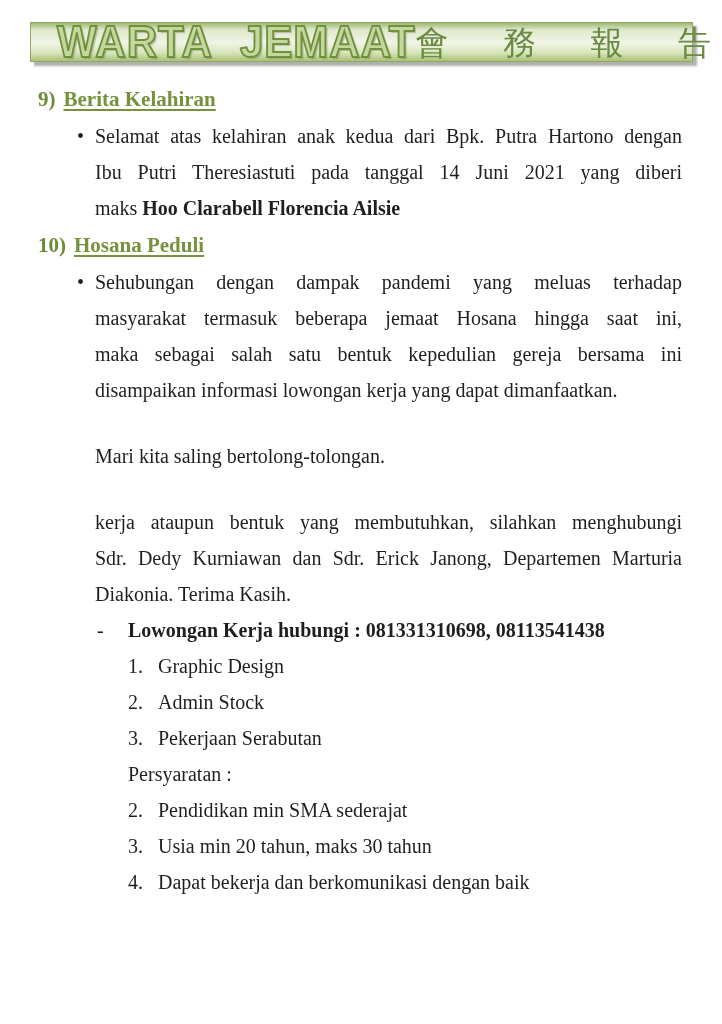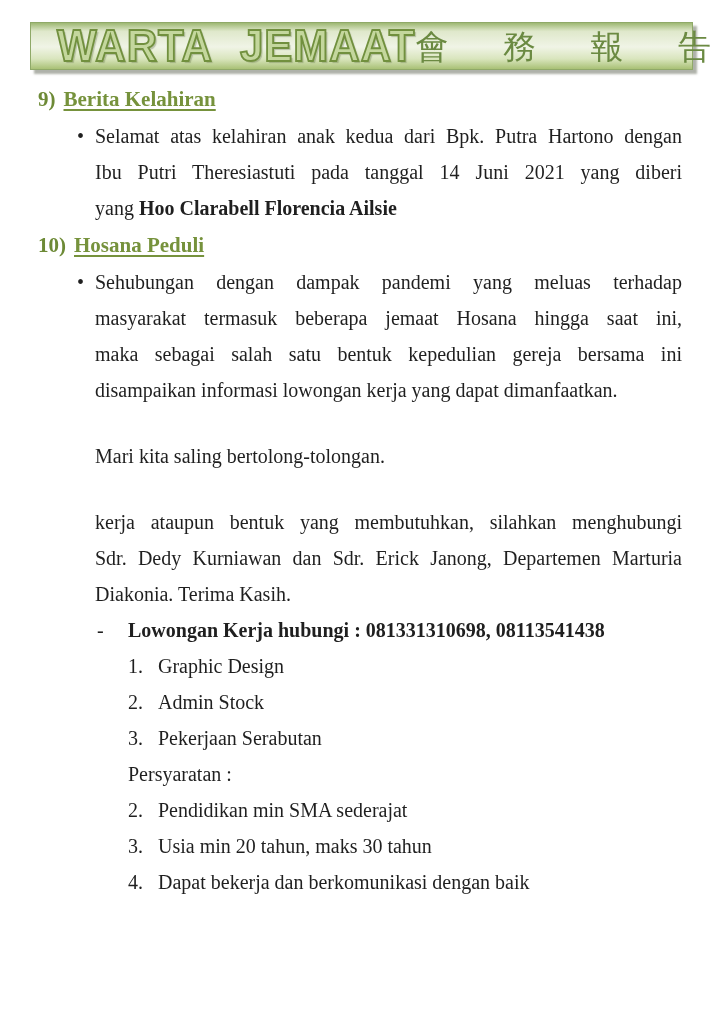--- a/index.html
+++ b/index.html
@@ -13,21 +13,21 @@
     font-family: "Liberation Serif", serif;
     color: var(--body_text, #1f1f1f);
   }
 
   
   .banner {
     position: absolute;
     left: 30px;
     top: 22px;
     width: 663px;
-    height: 48px;
+    height: 40px;
     box-sizing: border-box;
     border: 1px solid var(--banner_border, #8fa968);
     background: linear-gradient(180deg,
       var(--banner_grad_top, #9eb873) 0%,
       #dfe8cb 18%,
       var(--banner_grad_light, #f0f4e6) 52%,
       #d9e5bd 78%,
       var(--banner_grad_bottom, #a9c176) 100%);
     box-shadow: 4px 4px 2px rgba(110, 115, 100, 0.55);
     display: flex;
@@ -113,21 +113,21 @@
   <div class="banner">
     <span class="banner-title">WARTA JEMAAT</span>
     <span class="banner-title-cn">會 務 報 告</span>
   </div>
   <div class="content" id="doc-content">
       <div class="heading"><span class="hnum">9)</span><span class="htext">Berita Kelahiran</span></div>
       <div class="block">
         <span class="marker">•</span>
         <div class="line j"><span>Selamat atas kelahiran anak kedua dari Bpk. Putra Hartono dengan</span></div>
         <div class="line j"><span>Ibu Putri Theresiastuti pada tanggal 14 Juni 2021 yang diberi</span></div>
-        <div class="line"><span>yang </span><span class="seg-bold">Hoo Clarabell Florencia Ailsie</span></div>
+        <div class="line"><span>maks </span><span class="seg-bold">Hoo Clarabell Florencia Ailsie</span></div>
       </div>
       <div class="heading"><span class="hnum">10)</span><span class="htext">Hosana Peduli</span></div>
       <div class="block">
         <span class="marker">•</span>
         <div class="line j"><span>Sehubungan dengan dampak pandemi yang meluas terhadap</span></div>
         <div class="line j"><span>masyarakat termasuk beberapa jemaat Hosana hingga saat ini,</span></div>
         <div class="line j"><span>maka sebagai salah satu bentuk kepedulian gereja bersama ini</span></div>
         <div class="line"><span>disampaikan informasi lowongan kerja yang dapat dimanfaatkan.</span></div>
       </div>
       <div class="block spaced">

